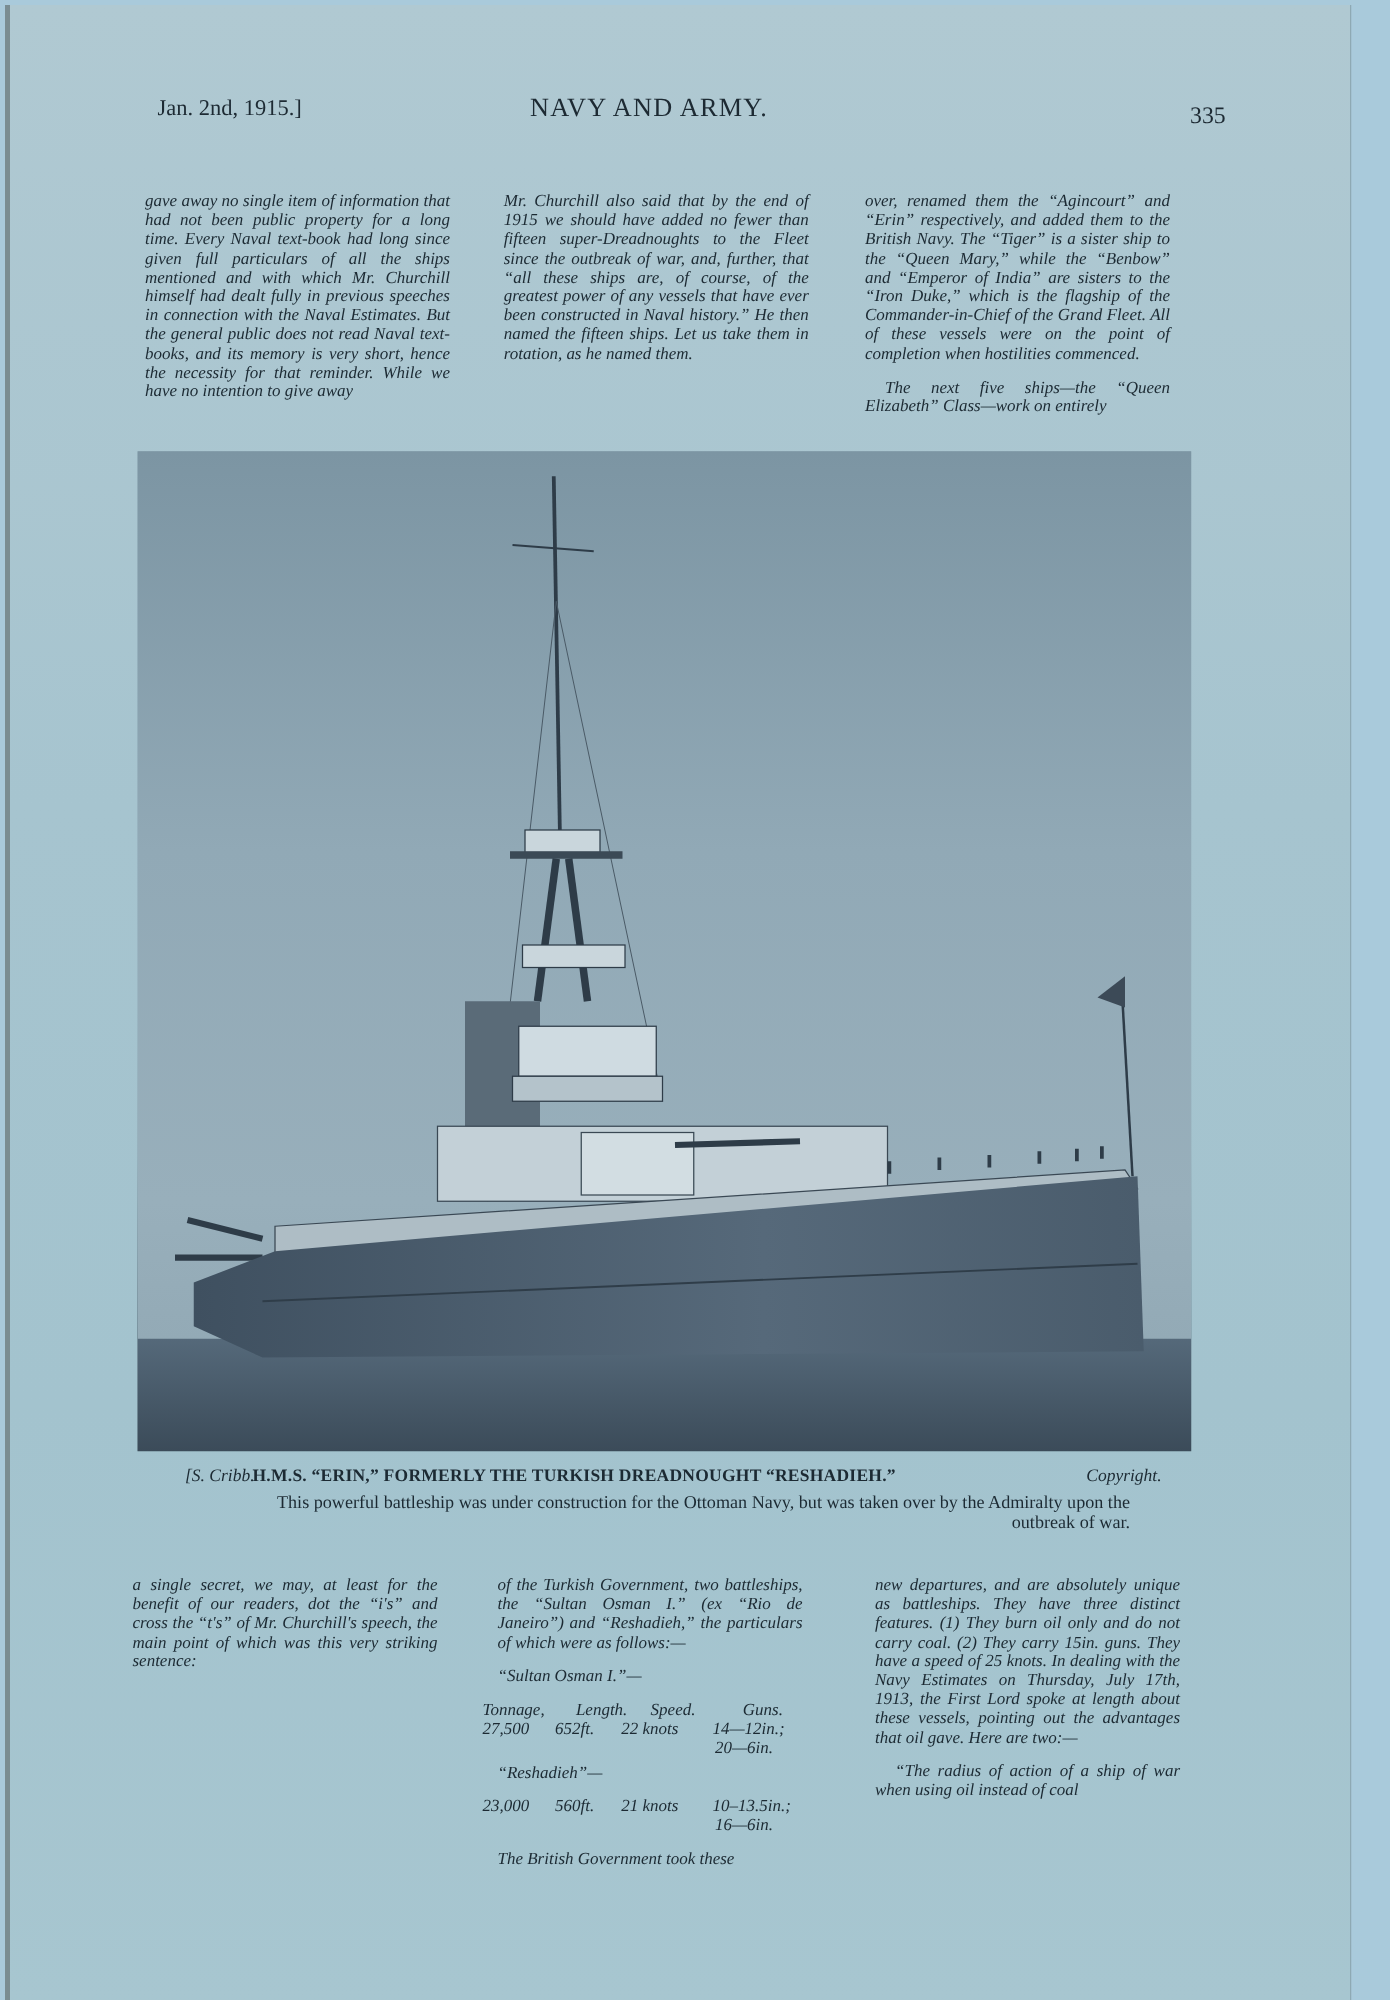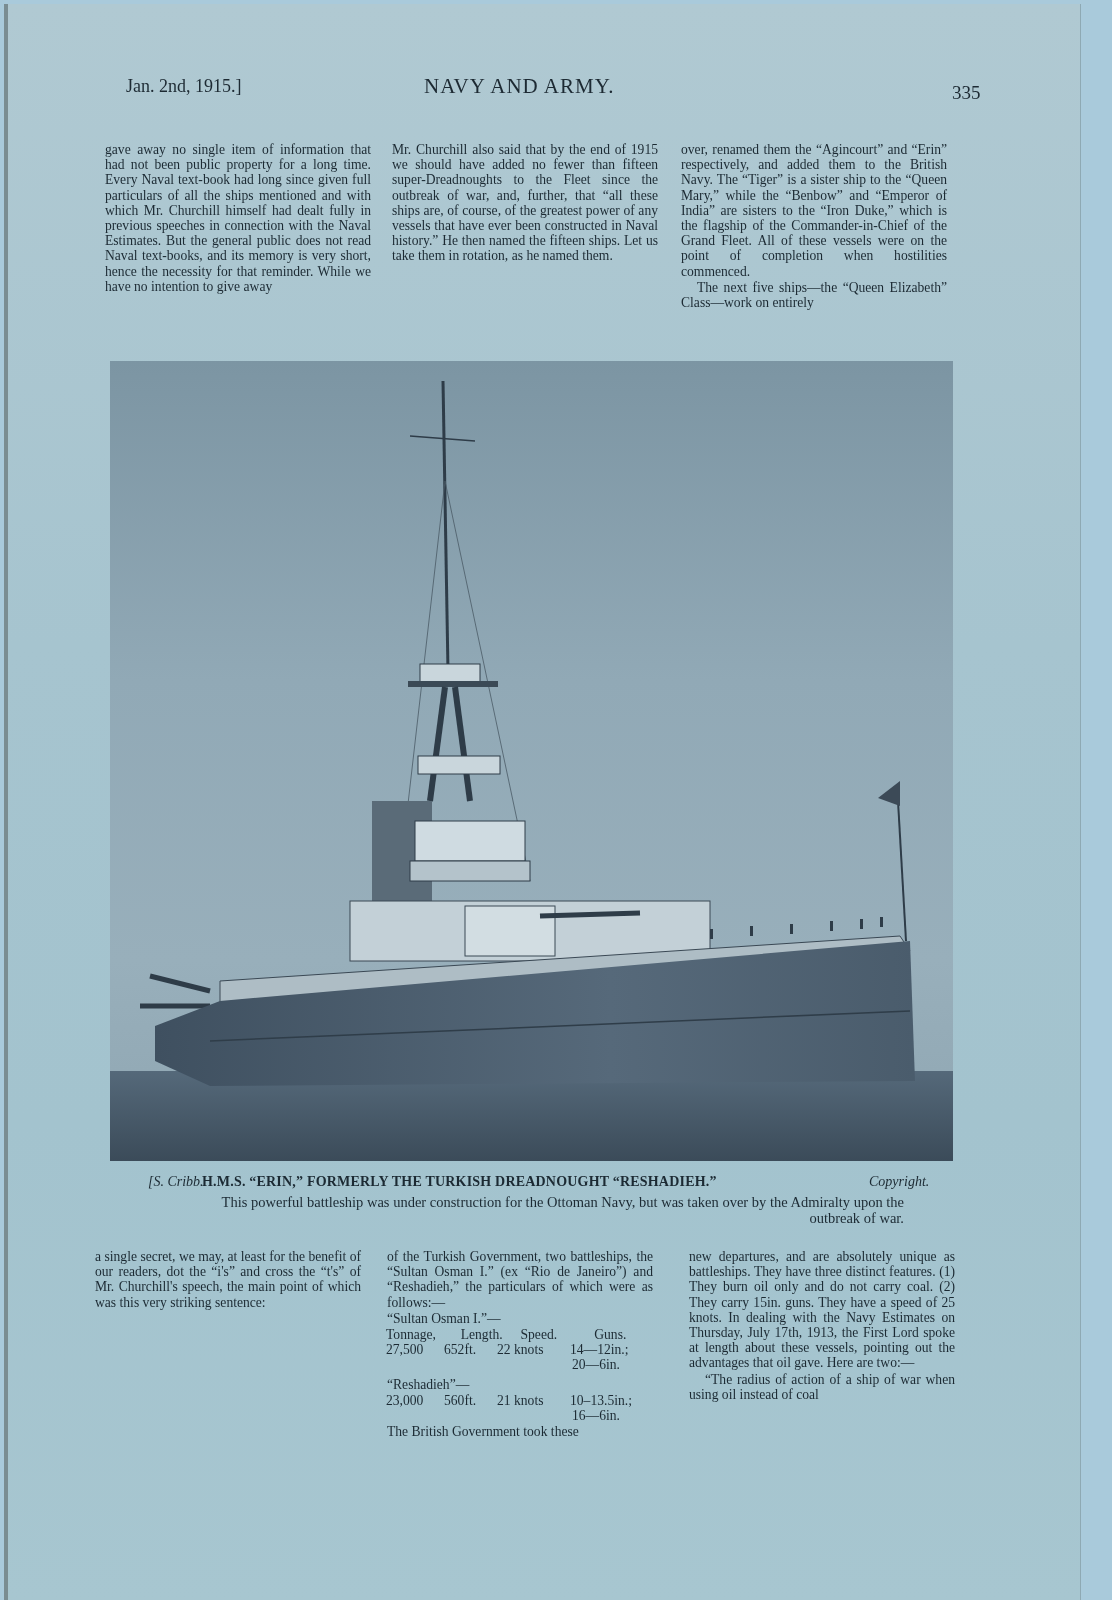--- a/index.html
+++ b/index.html
@@ -22,21 +22,21 @@
   }
   .header .date { position:absolute; left:122px; top:0; font-size:18px; }
   .header .title { position:absolute; left:420px; top:-2px; font-size:21px; letter-spacing:1px; }
   .header .pageno { position:absolute; left:908px; top:6px; font-size:19px;margin-left:40px; }
 
   .col {
     position:absolute; width:268px;
     font-family:"Liberation Serif", serif; color:#1c2a33;
     font-size:13.6px; line-height:15.2px; text-align:justify;
   }
-  .col p { margin:1px; }
+  .col p { margin:12px;font-style:italic; }
   .col p.indent { text-indent:16px; }
   .col .quote { padding-left:16px; }
 
   .photo {
     position:absolute; left:106px; top:357px; width:843px; height:800px;
     overflow:hidden;
     background:linear-gradient(180deg,#7f98a6 0%,#8aa3b1 30%,#93abb8 55%,#8ba2ae 70%,#4d5f6c 88%,#3d4e5a 100%);
   }
   .photo svg { position:absolute; left:0; top:0; }
 
@@ -46,21 +46,21 @@
   }
   .cap-line1 { top:1170px; height:20px; font-size:14px; }
   .cap-credit-left { position:absolute; left:144px; font-style:italic; }
   .cap-headline { position:absolute; left:198px; font-weight:bold; letter-spacing:0.2px; }
   .cap-credit-right { position:absolute; left:865px; font-style:italic; }
   .cap-line2 {
     top:1190px; font-size:14.5px; line-height:16px; text-align:right;
     left:180px; width:700px;
   }
   .table-row { display:flex; white-space:nowrap; }
-  .table-row span { display:inline-block; }
+  .table-row span { display:inline-block;font-style:italic; }
 </style>
 </head>
 <body>
 
 <div class="page">
   <div class="edge-left"></div>
 
   <div class="header">
     <span class="date">Jan. 2nd, 1915.]</span>
     <span class="title">NAVY AND ARMY.</span>

